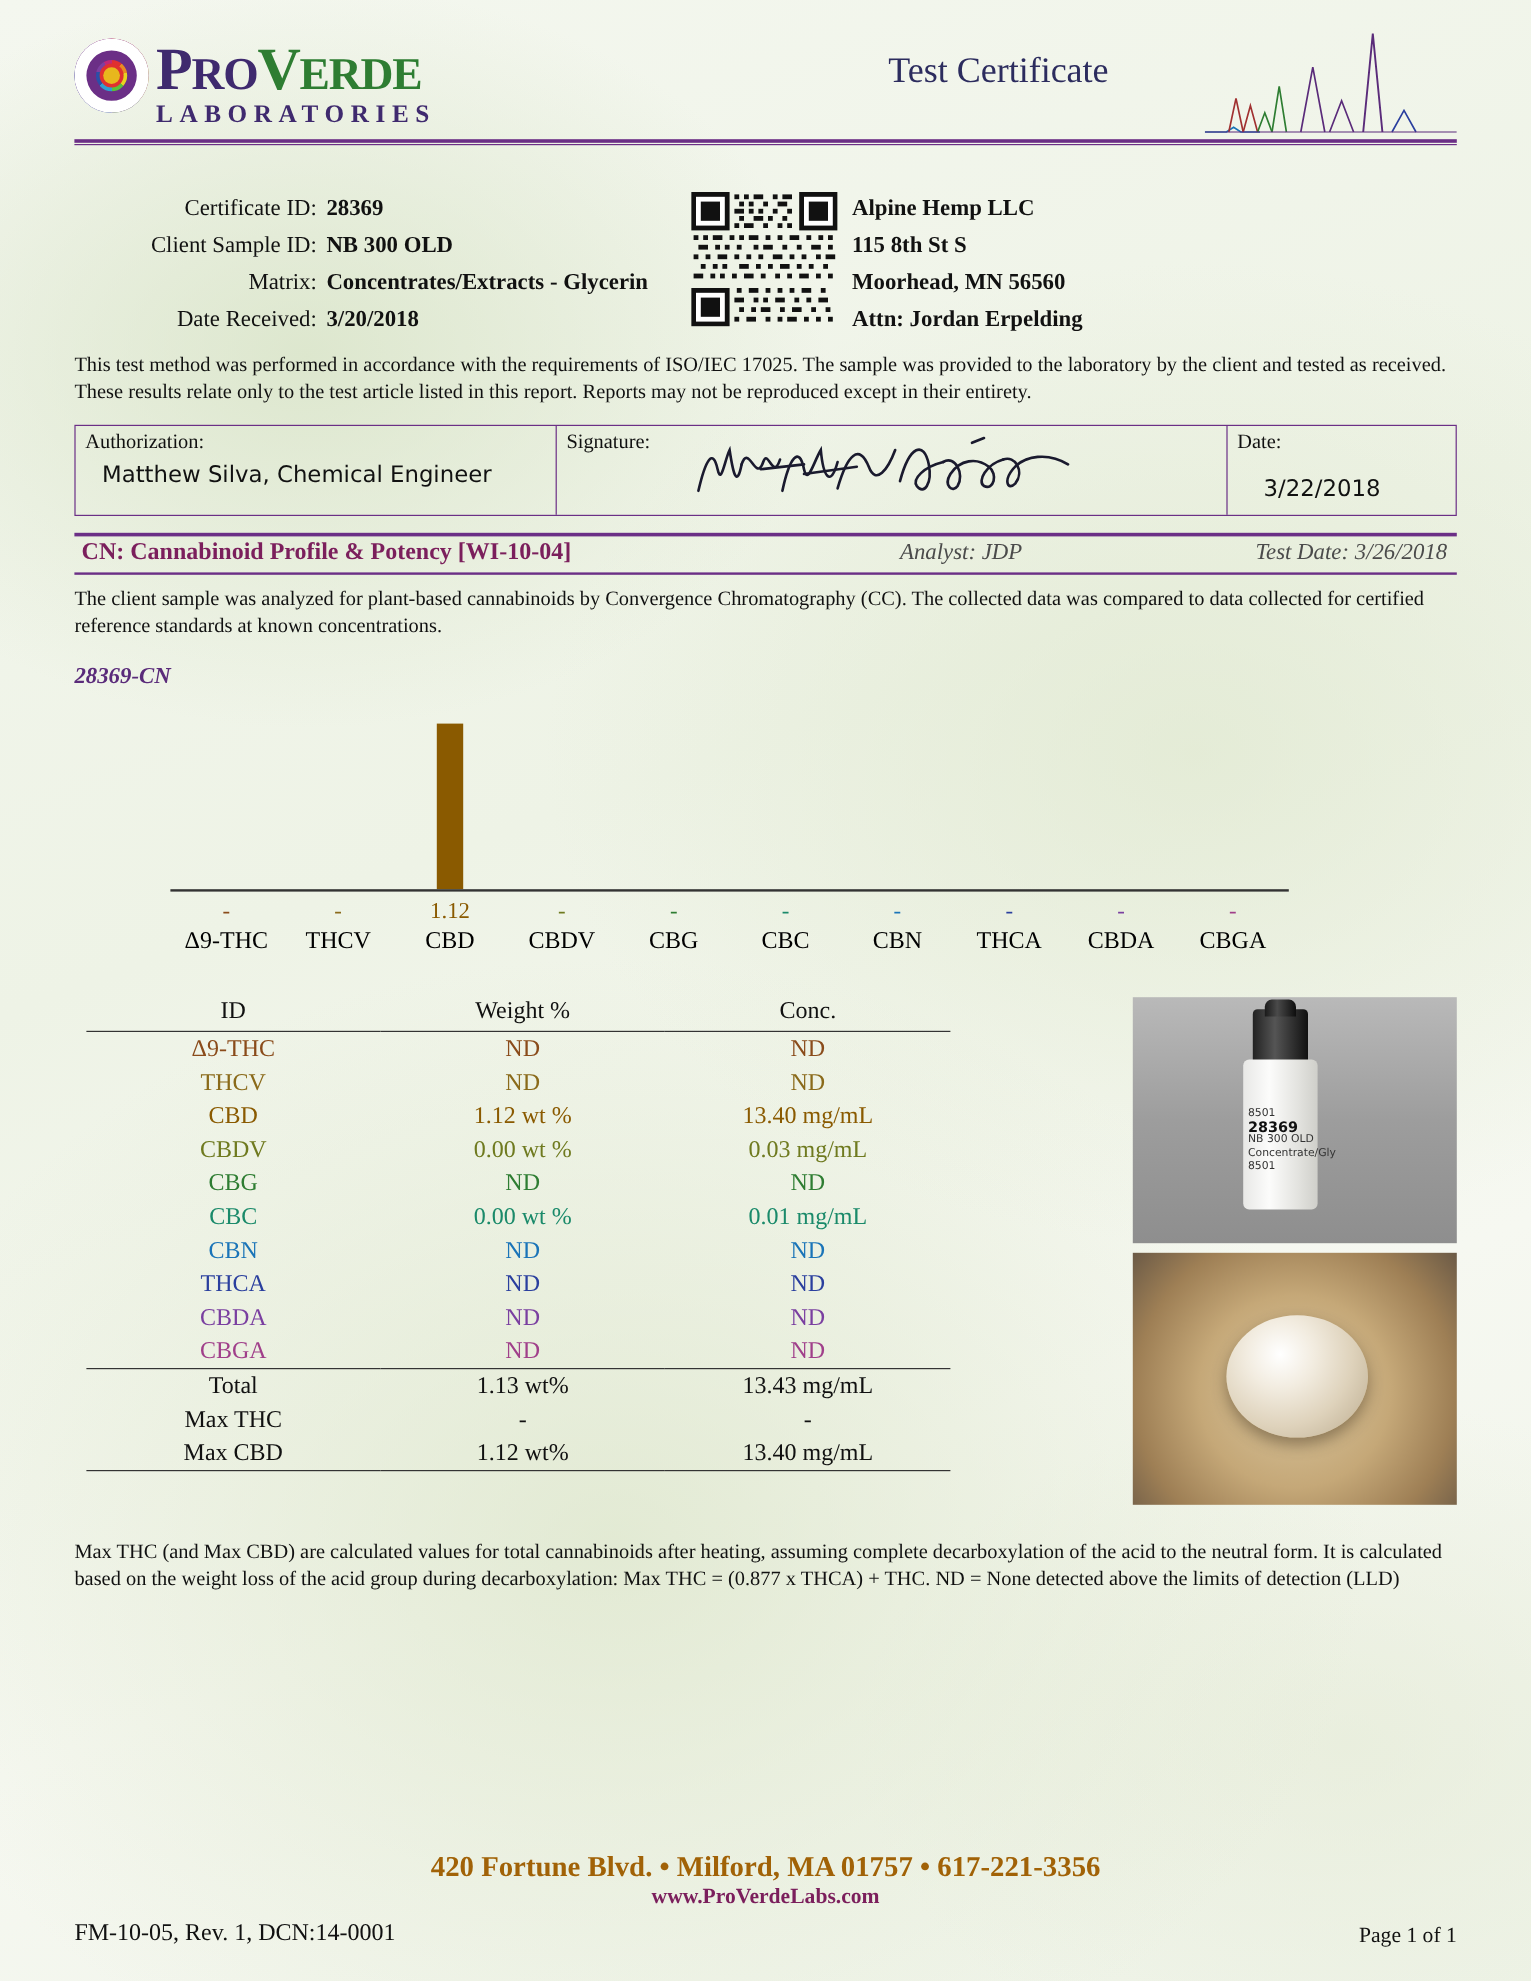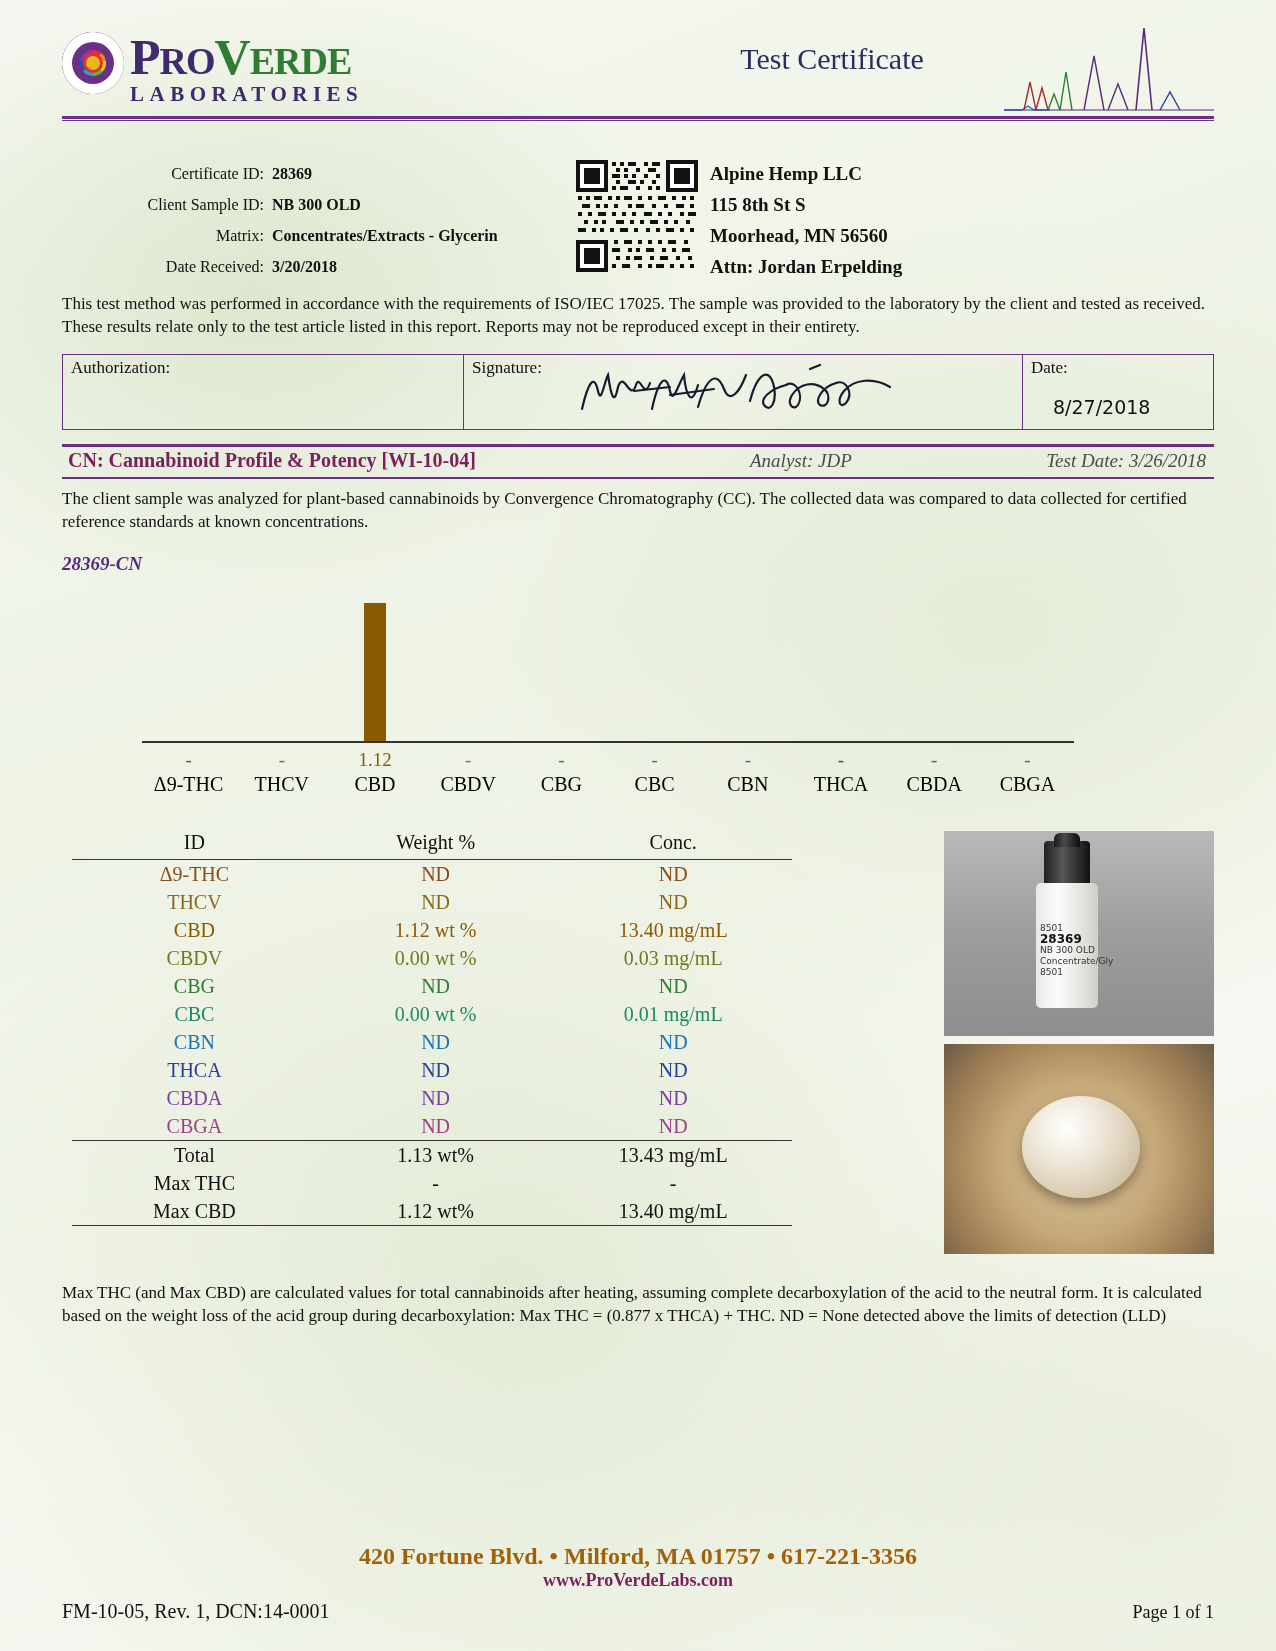--- a/index.html
+++ b/index.html
@@ -46,21 +46,21 @@
     position:absolute; left:560px; top:42px; width:420px; text-align:center;
     font-size:30px; color:#2c2c5e; font-family:"Liberation Serif", serif;
   }
   .chromo { position:absolute; right:0px; top:22px; width:210px; height:90px; }
   .hdr-rule { position:absolute; left:0; right:0; top:116px; height:3px; background:#6b2f86; }
   .hdr-rule2 { position:absolute; left:0; right:0; top:120px; height:1px; background:#6b2f86; }
 
   
   .meta { position:relative; height:128px; margin-top:14px; }
   .meta-left { position:absolute; left:0; top:0; width:500px; }
-  .meta-row { height:31px; line-height:31px; font-size:16px; text-align:right; }
+  .meta-row { height:31px; line-height:31px; font-size:19px; text-align:right; }
   .meta-row .lbl { color:#111; }
   .meta-row .val { font-weight:bold; }
   .meta-row .valwrap { display:inline-block; width:290px; text-align:left; margin-left:8px; }
   .qr { position:absolute; left:514px; top:2px; width:122px; height:112px; }
   .client { position:absolute; left:648px; top:0px; font-size:19px; font-weight:bold; line-height:31px; }
 
   .iso-note { font-size:17px; line-height:23px; margin-top:6px; }
 
   
   .auth {
@@ -324,20 +324,21 @@
         <div>Moorhead, MN  56560</div>
         <div>Attn: Jordan Erpelding</div>
       </div>
     </div>
 
     <div class="iso-note">This test method was performed in accordance with the requirements of ISO/IEC 17025. The sample was provided to the laboratory by the client and tested as received. These results relate only to the test article listed in this report. Reports may not be reproduced except in their entirety.</div>
 
     <div class="auth">
       <div class="auth-cell auth-c1">
         <div class="auth-lbl">Authorization:</div>
+        <div class="auth-val">Matthew Silva, Chemical Engineer</div>
       </div>
       <div class="auth-cell auth-c2">
         <div class="auth-lbl">Signature:</div>
         <div class="sig">
           <svg width="330" height="62" viewBox="0 0 330 62">
             <g fill="none" stroke="#1a1a2e" stroke-width="2.2" stroke-linecap="round">
               <path d="M8 48 C14 22, 20 12, 24 30 C27 44, 30 22, 34 14 C37 34, 40 46, 44 26"></path>
               <path d="M44 26 C50 8, 56 42, 62 24 C66 12, 70 40, 76 22"></path>
               <path d="M60 30 L96 26"></path>
               <path d="M78 48 C84 20, 92 10, 96 30 C99 44, 104 24, 110 14 C112 36, 118 46, 124 24"></path>
@@ -347,21 +348,21 @@
               <path d="M212 24 C222 18, 230 34, 224 44 C220 50, 212 44, 218 34 C226 22, 240 20, 250 28"></path>
               <path d="M250 28 C258 34, 254 48, 246 44 C240 40, 248 26, 262 22"></path>
               <path d="M262 22 C272 18, 280 32, 272 42 C266 48, 262 40, 270 30 C280 18, 300 16, 316 26"></path>
               <path d="M236 8 L246 4"></path>
             </g>
           </svg>
         </div>
       </div>
       <div class="auth-cell auth-c3">
         <div class="auth-lbl">Date:</div>
-        <div class="auth-date">8/27/2018</div>
+        <div class="auth-date">3/22/2018</div>
       </div>
     </div>
 
     <div class="sec-rule-top"></div>
     <div class="sec-head">
       <div class="sec-title">CN: Cannabinoid Profile &amp; Potency [WI-10-04]</div>
       <div class="sec-analyst">Analyst: JDP</div>
       <div class="sec-date">Test Date: 3/26/2018</div>
     </div>
     <div class="sec-rule-bot"></div>

